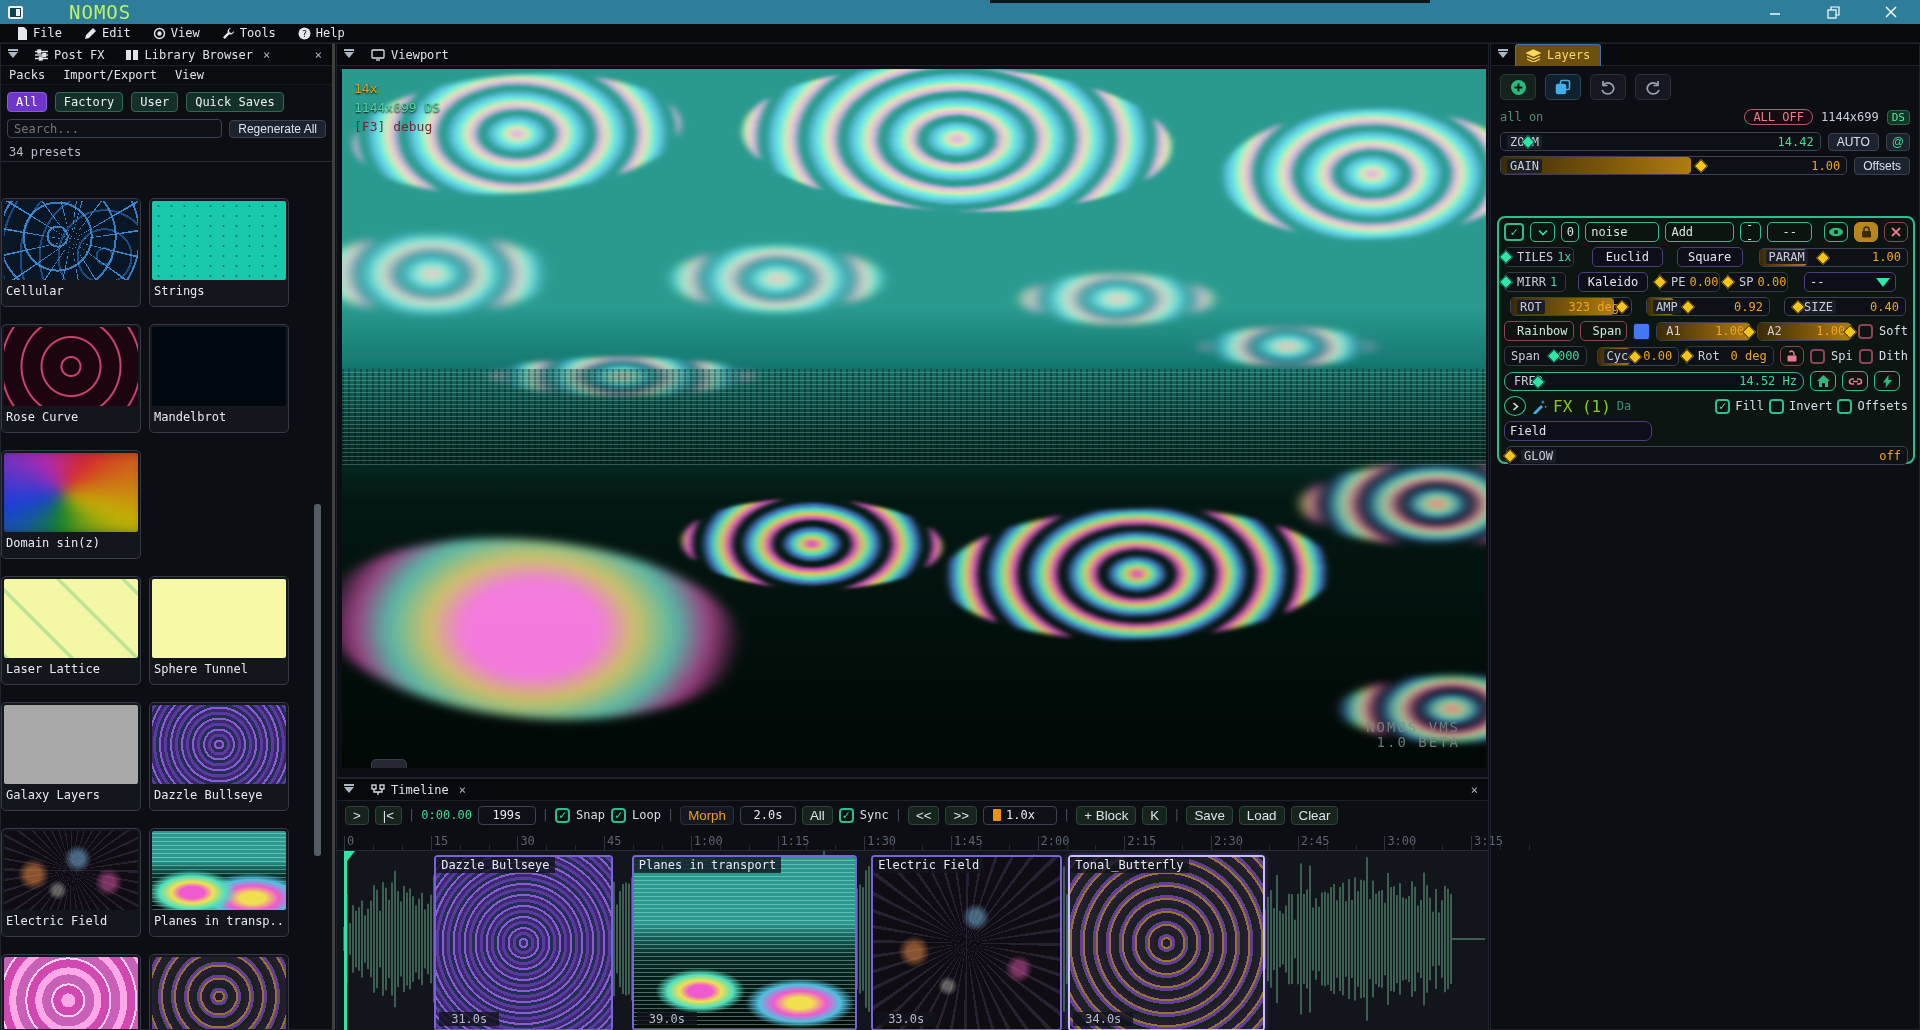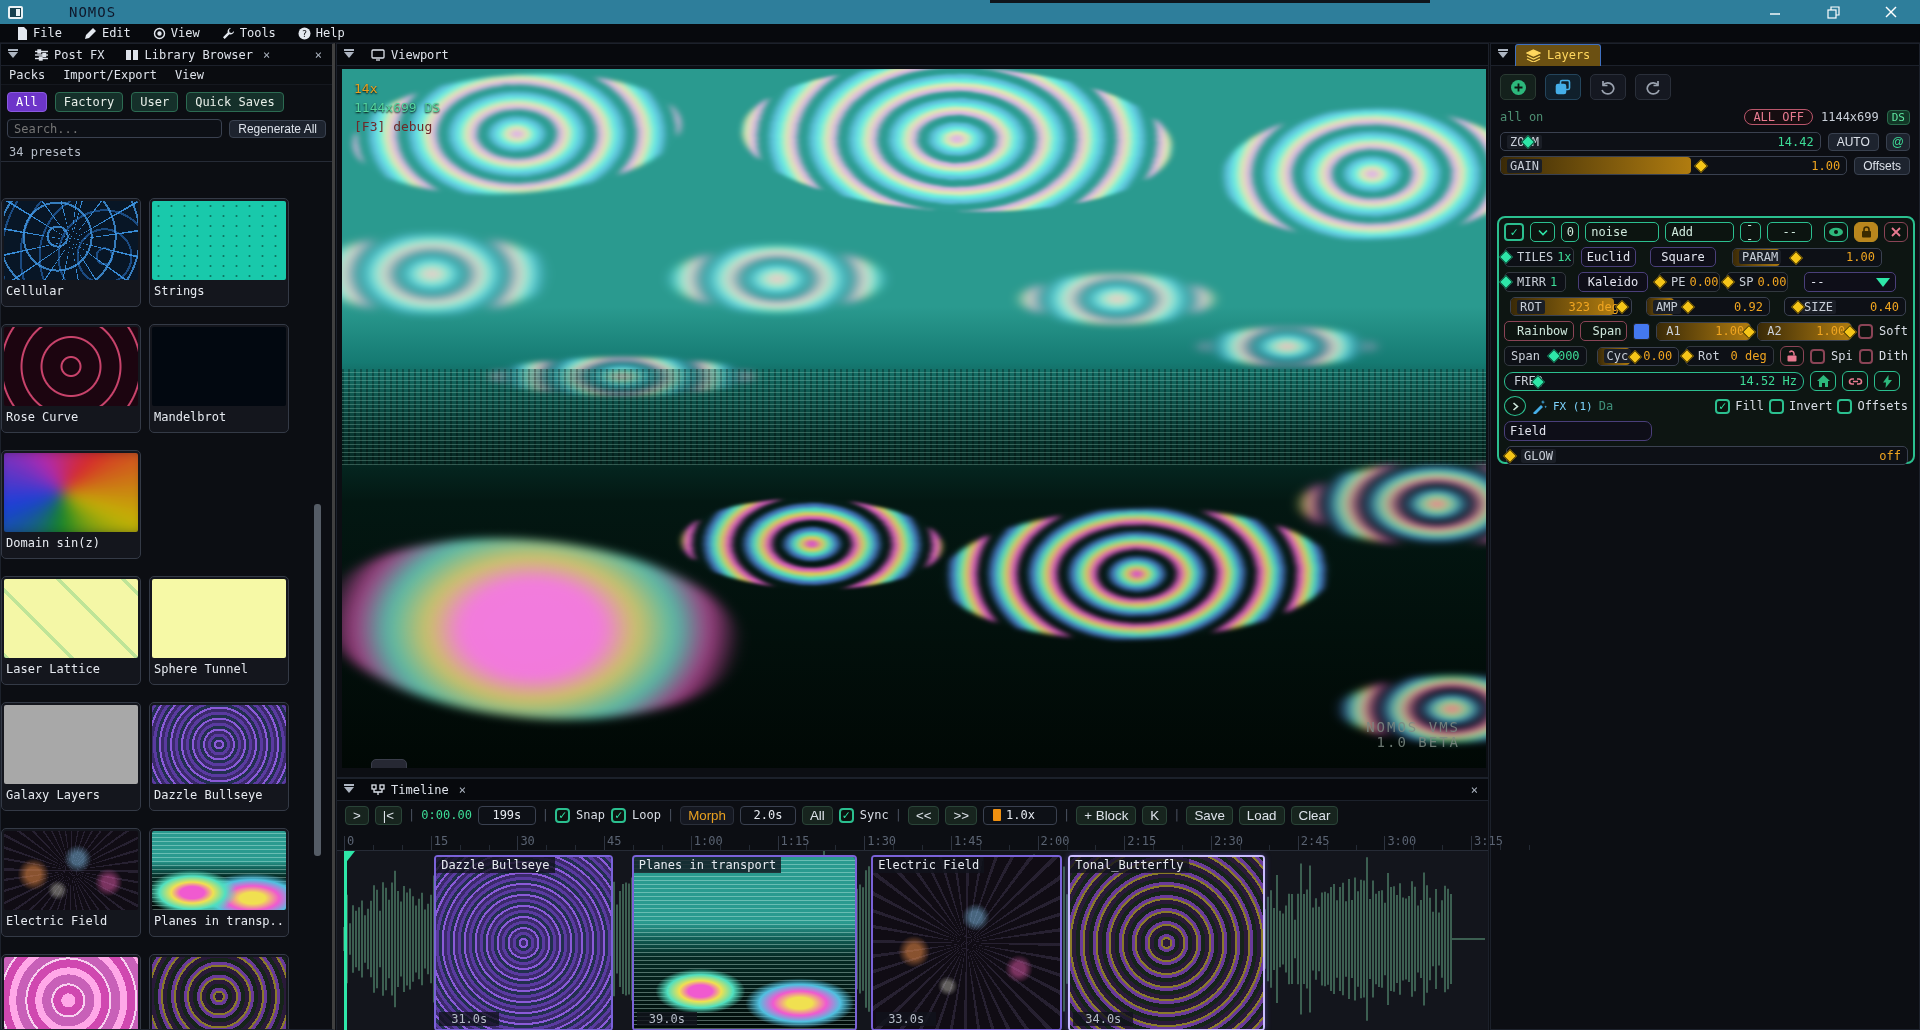--- a/index.html
+++ b/index.html
@@ -8,21 +8,21 @@
     position:relative; width:1920px; height:1030px; overflow:hidden;
     background:#0c0e13; font-family:"DejaVu Sans Mono", monospace;
     color:#d8dde5; font-size:12px;
   }
   .abs { position:absolute; }
 
   
   .titlebar { left:0; top:0; width:1920px; height:24px; background:#2e7e9b; display:flex; align-items:center; }
   .titlebar .appicon { width:15px; height:13px; margin:0 8px 0 8px; border:2px solid #eaf2f5; background:#17404e; border-radius:2px; position:relative; }
   .titlebar .appicon::after { content:""; position:absolute; right:1px; top:1px; bottom:1px; width:4px; background:#eaf2f5; }
-  .titlebar .title { color:#0f172a; font-size:14px; letter-spacing:1px;padding-left:38px; }
+  .titlebar .title { color:#bef264; font-size:19px; letter-spacing:1px;padding-left:38px; }
   .tb-artifact { left:990px; top:0; width:440px; height:3px; background:#10151b; }
   .wincontrols { position:absolute; right:0; top:0; height:24px; display:flex; }
   .winbtn { width:58px; height:24px; display:flex; align-items:center; justify-content:center; color:#fff; font-size:13px; }
   .winbtn svg { display:block; }
 
   
   .menubar { left:0; top:24px; width:1920px; height:19px; background:#07090d; display:flex; align-items:center; gap:4px; padding-left:8px; border-bottom:1px solid #15181f; }
   .menu-item { display:flex; align-items:center; gap:5px; padding:0 9px; height:19px; color:#e3e8ef; font-size:12px; }
   .menu-item svg { display:block; }
 
@@ -134,21 +134,21 @@
   .mini.purple { border-color:#4a3f7a; background:#0e0e18; color:#e2e4ee; }
   .mini.pink { border-color:#8a4456;padding-left:12px; }
   .chipsl { position:relative; height:20px; background:#0d1016; border:1px solid #32383f; border-radius:5px; display:flex; align-items:center; gap:4px; padding:0 6px 0 12px; font-size:12px; color:#c9cfd8; }
   .chipsl .knob { left:-4px; top:4px; }
   .ddarrow { width:0; height:0; border-left:7px solid transparent; border-right:7px solid transparent; border-top:9px solid #2ee6a8; margin-left:auto; }
   .cb { width:15px; height:15px; border:2px solid #2bbf8f; border-radius:4px; background:#0c120f; display:flex; align-items:center; justify-content:center; color:#2ee6a8; font-size:12px; }
   .cb.pink { border-color:#8a4456; }
   .cb.checked::after { content:"\2713"; }
   .swatch-blue { width:17px; height:17px; border-radius:3px; background:#4478f0; border:1px solid #222; }
   .iconbtn { width:26px; height:20px; border:1px solid #2bbf8f; border-radius:6px; background:#0c1410; display:flex; align-items:center; justify-content:center; }
-  .fxtext { color:#7dd3fc; font-size:11px; }
+  .fxtext { color:#84cc16; font-size:16px; }
   .fxsuffix { color:#3f8f7a; font-size:12px; }
 
   
   .tl-panel { left:336px; top:778px; width:1153px; height:252px; }
   .tl-toolbar { display:flex; align-items:center; gap:6px; padding:4px 0 0 8px; height:24px; font-size:12px; }
   .tbtn { background:#17241e; border:1px solid #2a4438; border-radius:4px; color:#dde2ea; padding:0 7px; height:19px; display:flex; align-items:center; gap:4px; }
   .tbtn.dark { background:#151821; border-color:#2a2f3a; }
   .sep { color:#4a5260; }
   .tfield { background:#0d1016; border:1px solid #3a4150; border-radius:4px; color:#e6eaf0; padding:0 9px; height:19px; display:flex; align-items:center; gap:5px; }
   .tl-time { color:#3ddc97; }
@@ -484,21 +484,21 @@
               <path d="M1 1l8 8M9 1l-8 8"></path>
             </svg>
           </span>
       </div>
       <div class="srow">
         <span class="chipsl" style="width:70px">
           <span class="knob green"></span>
           <span>TILES</span>
           <span class="txt-green">1x</span>
         </span>
-        <span class="mini purple" style="width:55px;margin-left:1px">Euclid</span>
+        <span class="mini purple" style="width:71px;margin-left:12px">Euclid</span>
         <span class="mini purple" style="width:66px;margin-left:8px">Square</span>
         <span class="sl" style="width:150px;margin-left:10px">
           <span class="fill" style="width:32%"></span>
           <span class="lbl">PARAM</span>
           <span class="knob" style="left:58px"></span>
           <span class="val val-amber">1.00</span>
         </span>
       </div>
       <div class="srow">
         <span class="chipsl" style="width:62px">

